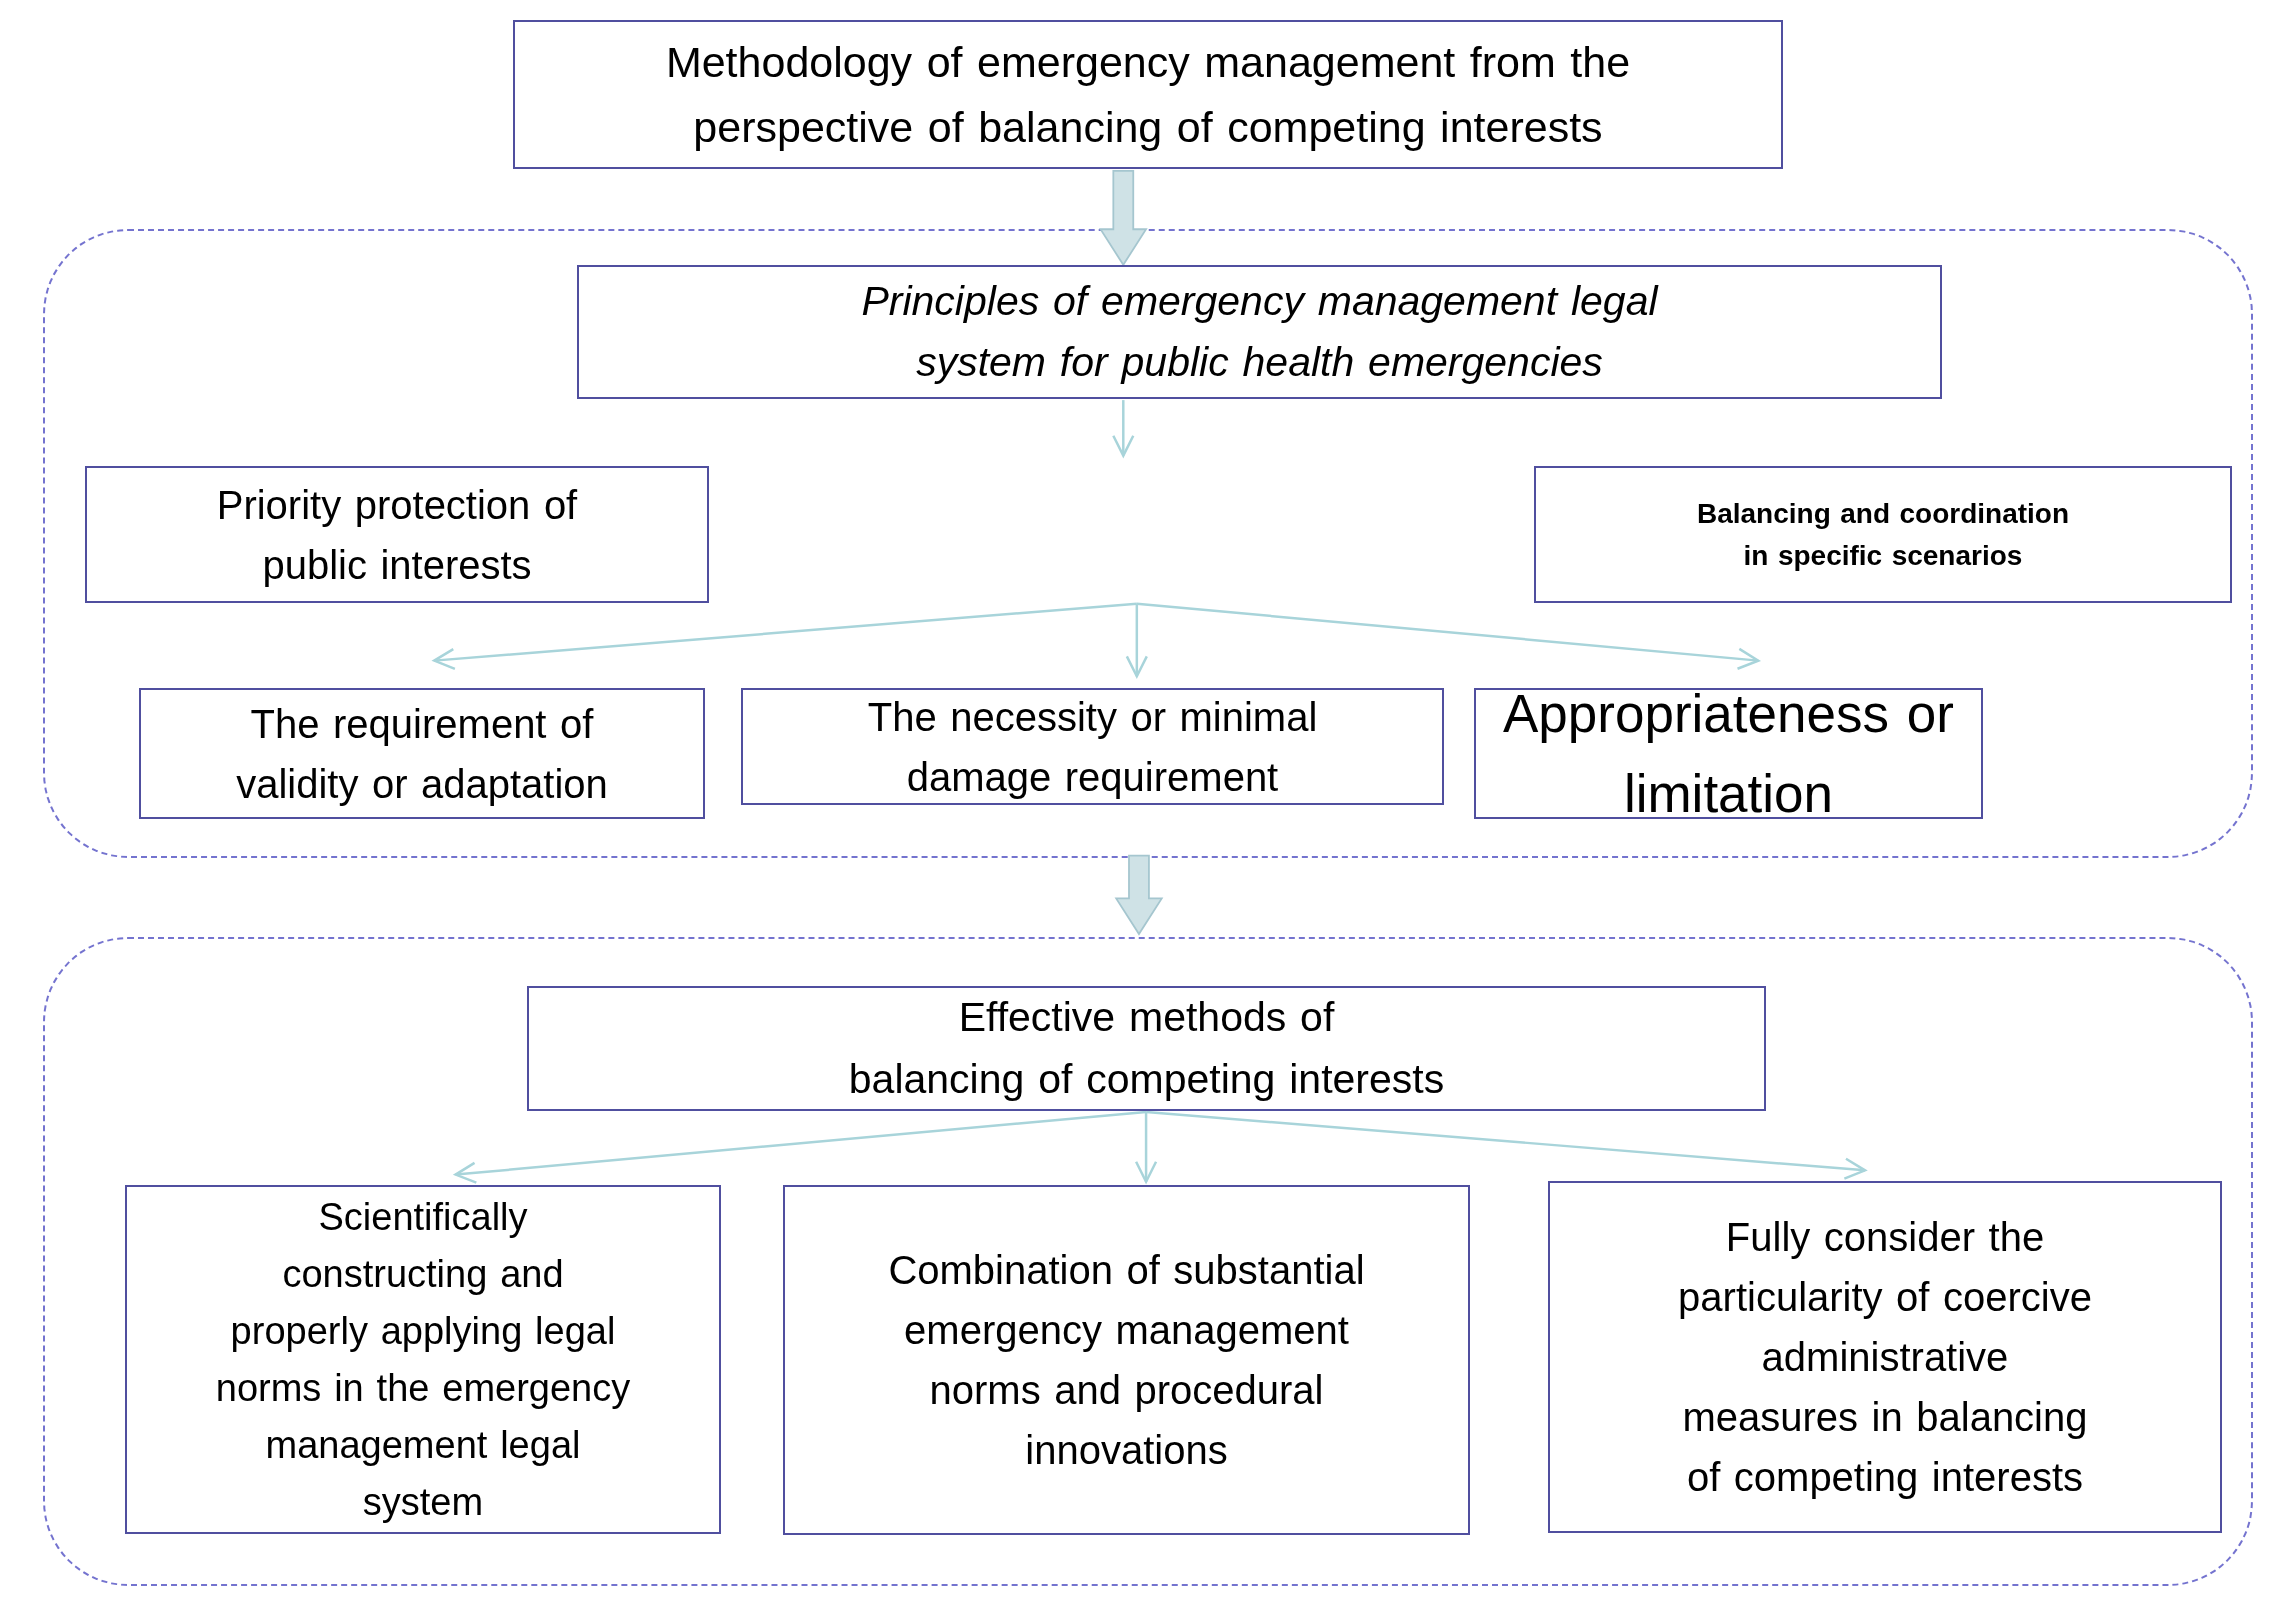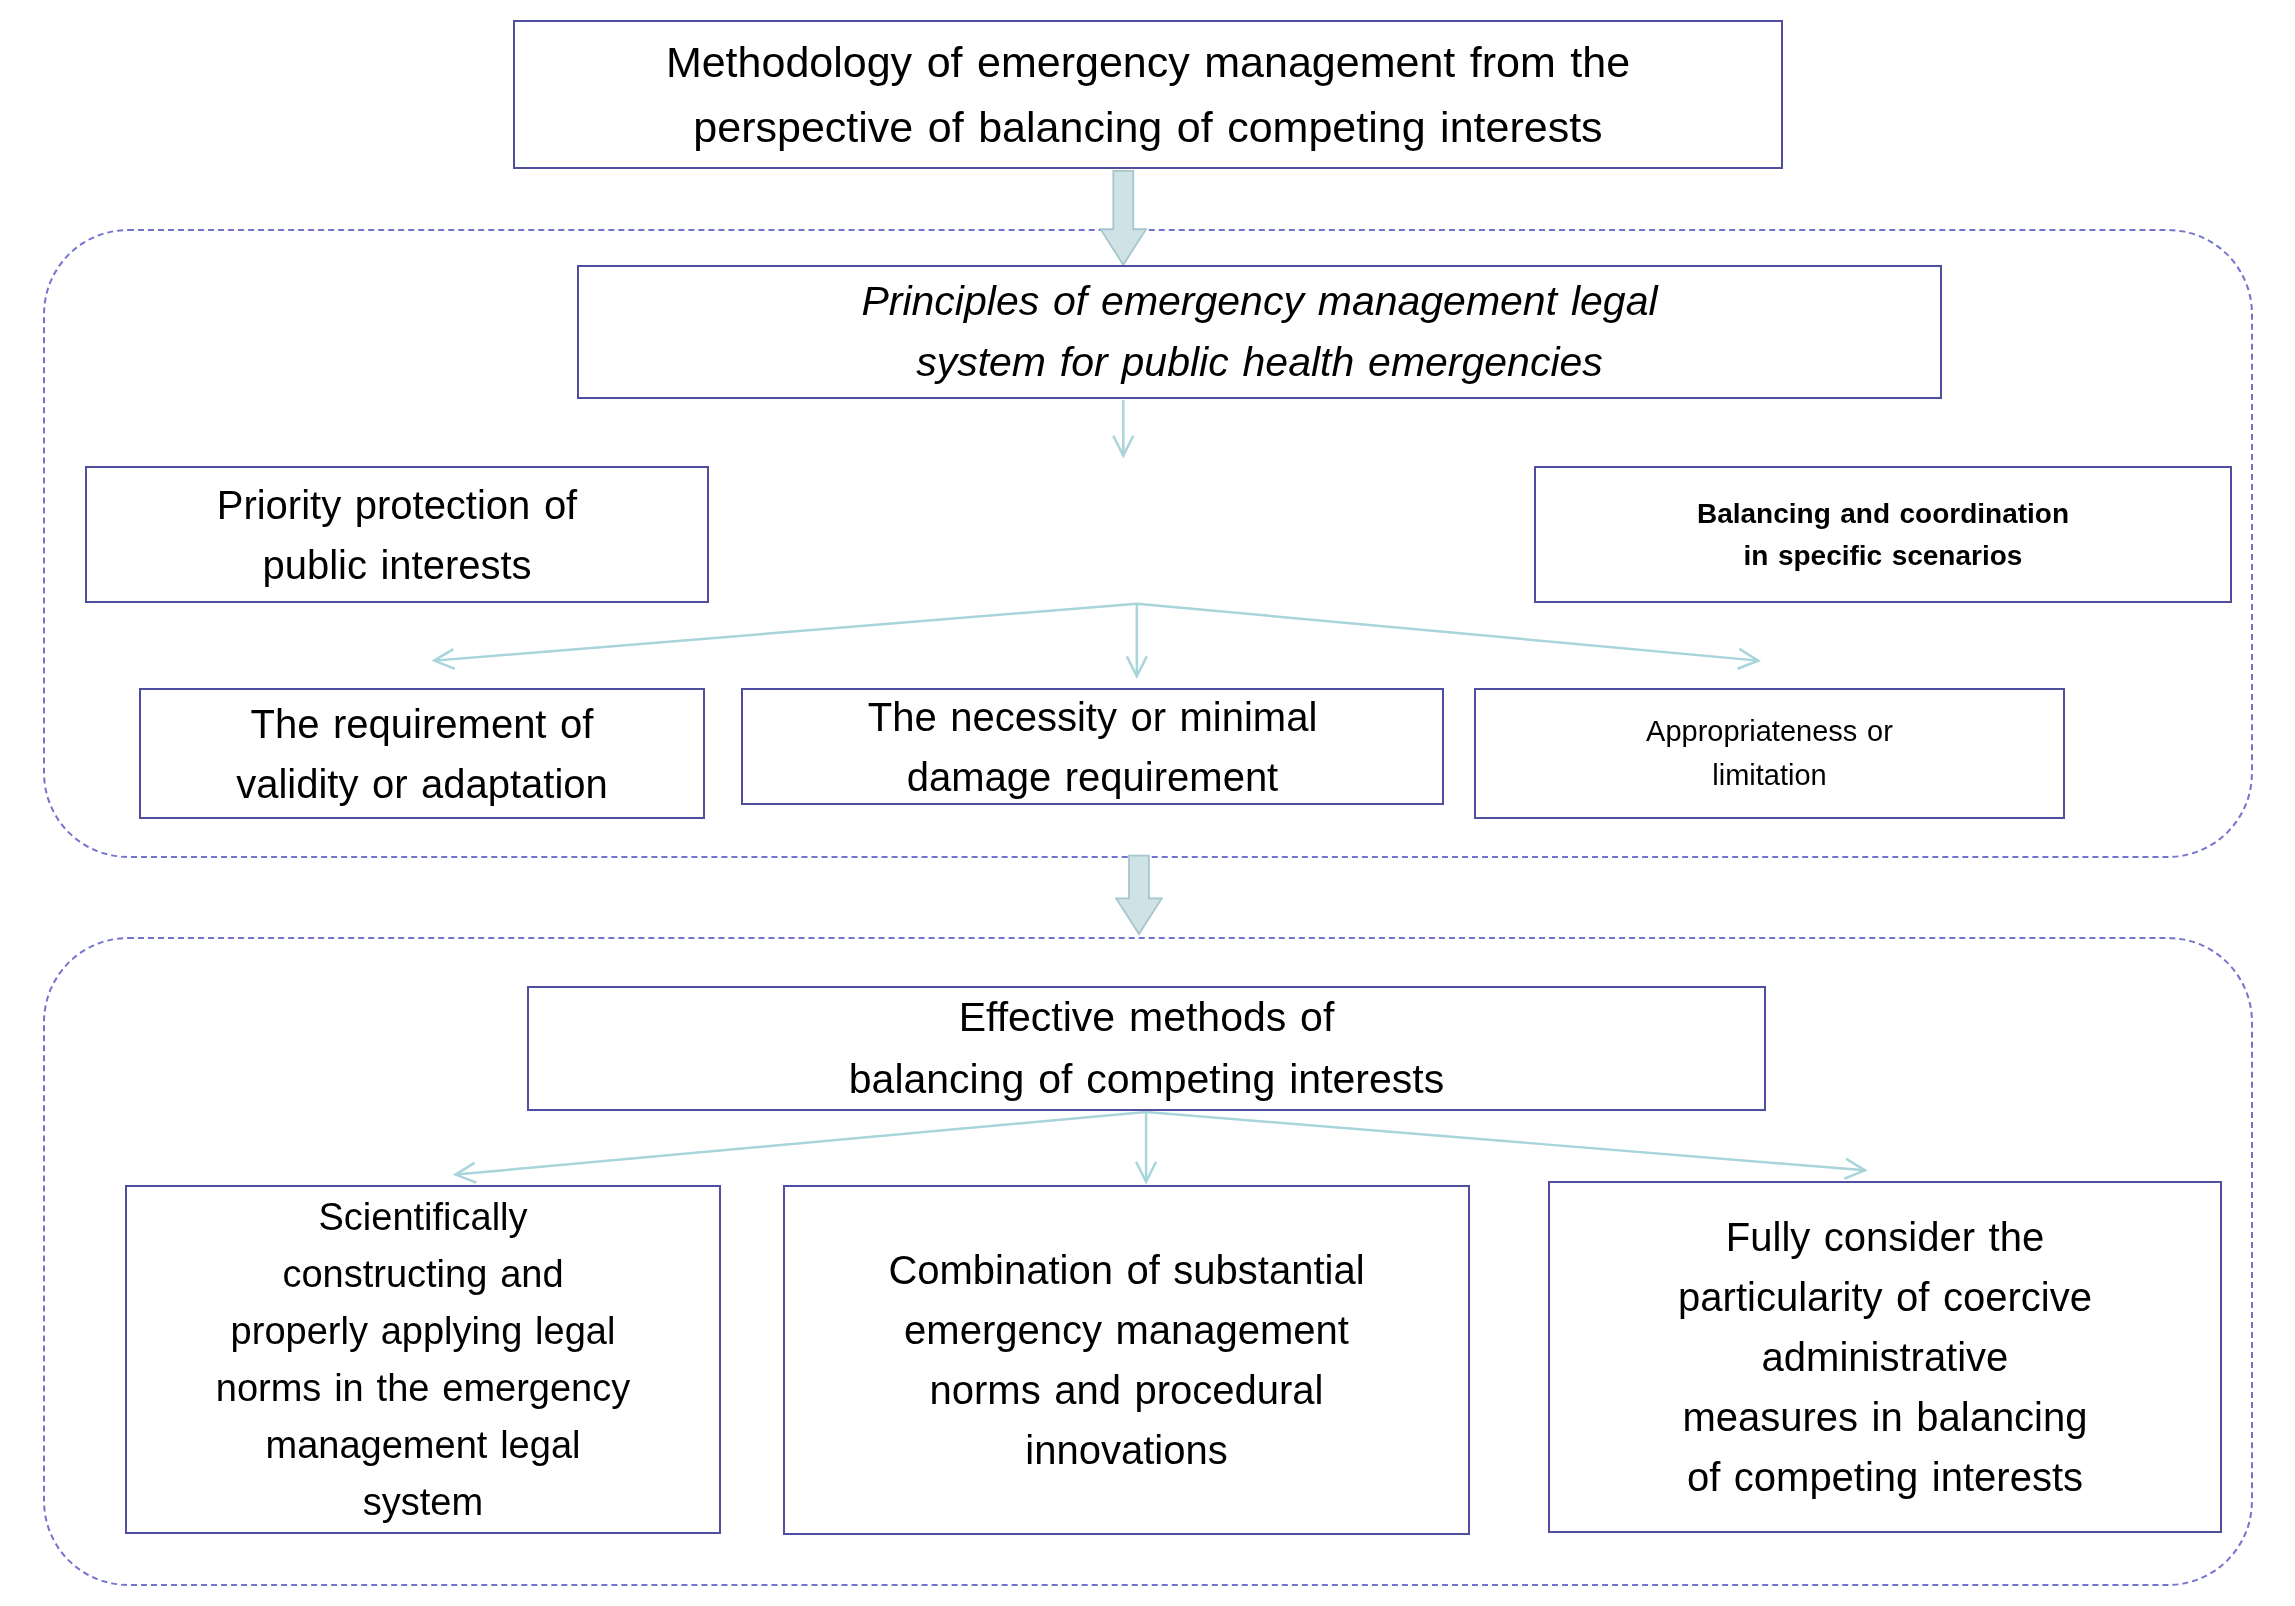--- a/index.html
+++ b/index.html
@@ -71,21 +71,21 @@
     stroke-width: 3.5;
   }
   
   #n-methodology   { left: 493px;  top: 20px;   width: 1270px; height: 149px;  font-size: 43px; margin-left: 20px; }
   #n-principles    { left: 577px;  top: 265px;  width: 1365px; height: 134px;  font-size: 41px; font-style: italic; }
   #n-priority      { left: 85px;  top: 466px;  width: 624px;  height: 137px;  font-size: 40px; }
   #n-criteria      { left: 744px; top: 466px;  width: 750px; height: 137px;  font-size: 37px; }
   #n-balancing     { left: 1534px; top: 466px;  width: 698px;  height: 137px;  font-size: 28px; font-weight: bold; }
   #n-validity      { left: 139px;  top: 688px;  width: 566px;  height: 131px;  font-size: 40px; }
   #n-necessity     { left: 741px; top: 688px;  width: 703px;  height: 117px;  font-size: 40px; }
-  #n-appropriate   { left: 1474px; top: 688px;  width: 591px;  height: 131px;  font-size: 29px; }
+  #n-appropriate   { left: 1474px; top: 688px;  width: 509px;  height: 131px;  font-size: 53px; }
   #n-methods       { left: 527px;  top: 986px; width: 1239px; height: 125px;  font-size: 41px; }
   #n-constructing  { left: 125px;  top: 1185px; width: 596px;  height: 349px;  font-size: 38px; }
   #n-combination   { left: 783px; top: 1185px; width: 687px;  height: 350px;  font-size: 40px; }
   #n-coercive      { left: 1548px; top: 1181px; width: 674px;  height: 352px;  font-size: 40px; }
   #g-principles    { left: 43px;   top: 229px;  width: 2210px; height: 629px;  }
   #g-methods       { left: 43px;   top: 937px; width: 2210px; height: 649px;  }
 </style>
 </head>
 <body>
 

